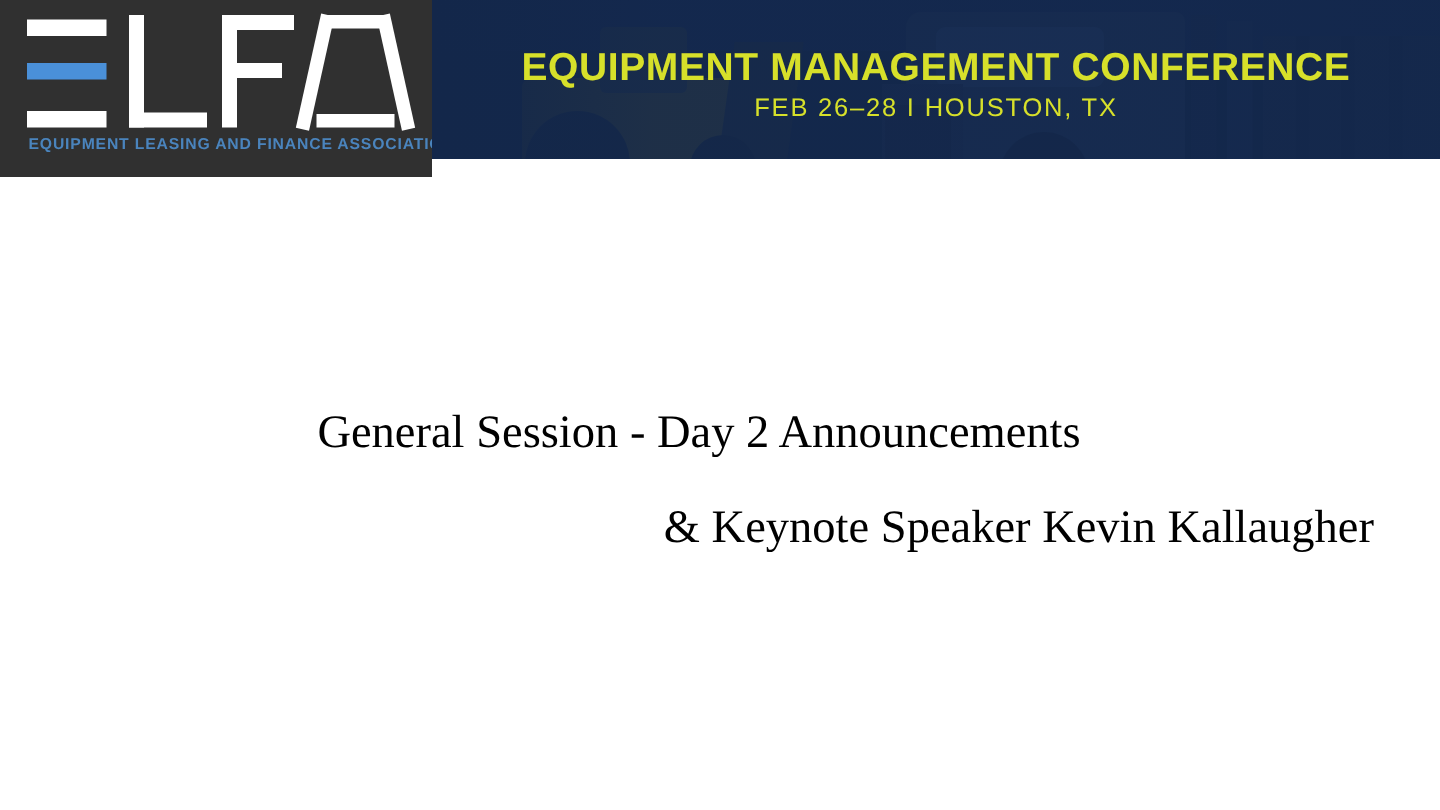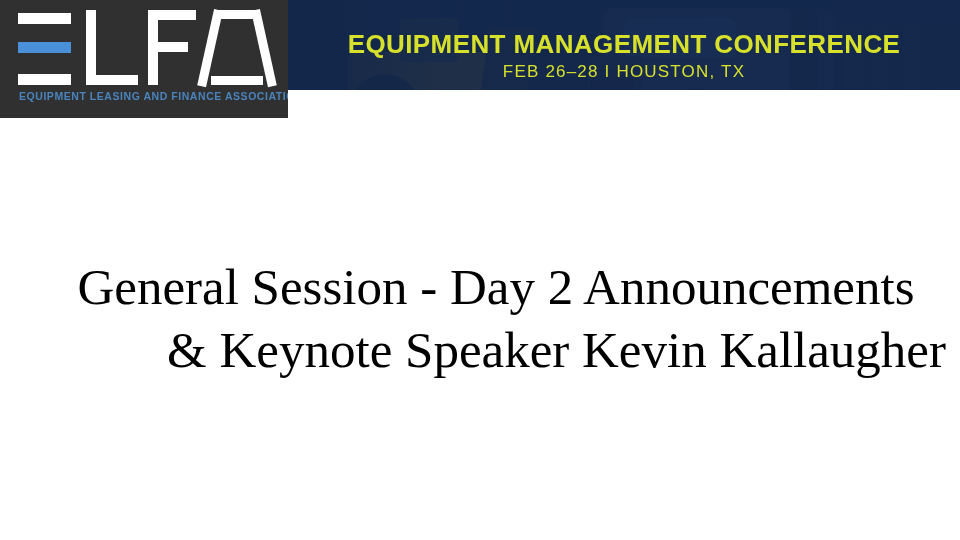--- a/index.html
+++ b/index.html
@@ -158,21 +158,21 @@
     color: #4a84bd;
     white-space: nowrap;
   }
 
   
   .conf-panel {
     position: absolute;
     left: 288px;
     top: 0;
     width: 672px;
-    height: 90px;
+    height: 106px;
     background: #14294c;
     overflow: hidden;
   }
   
   .photo-layer {
     position: absolute;
     inset: 0;
     overflow: hidden;
     opacity: 1;
   }
@@ -322,25 +322,25 @@
   .slide-body {
     position: absolute;
     left: 0;
     top: 118px;
     width: 960px;
     height: 422px;
     background: #ffffff;
   }
   .slide-title {
     position: absolute;
-    left: 46px;
+    left: 16px;
     top: 138px;
     width: 900px;
     font-family: "Liberation Serif", serif;
-    font-size: 51px;
+    font-size: 31px;
     line-height: 63px;
     font-weight: normal;
     color: #000000;
     text-align: center;
     letter-spacing: 0px;
   }
 </style>
 </head>
 <body>
 

